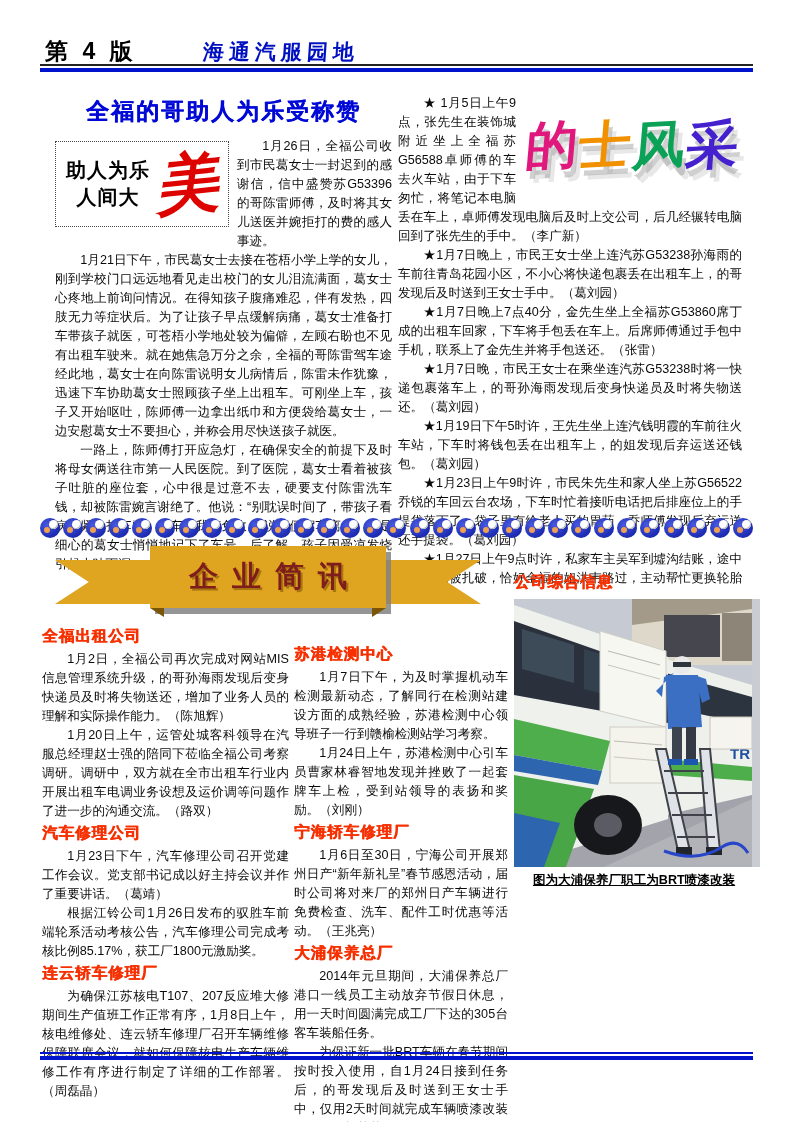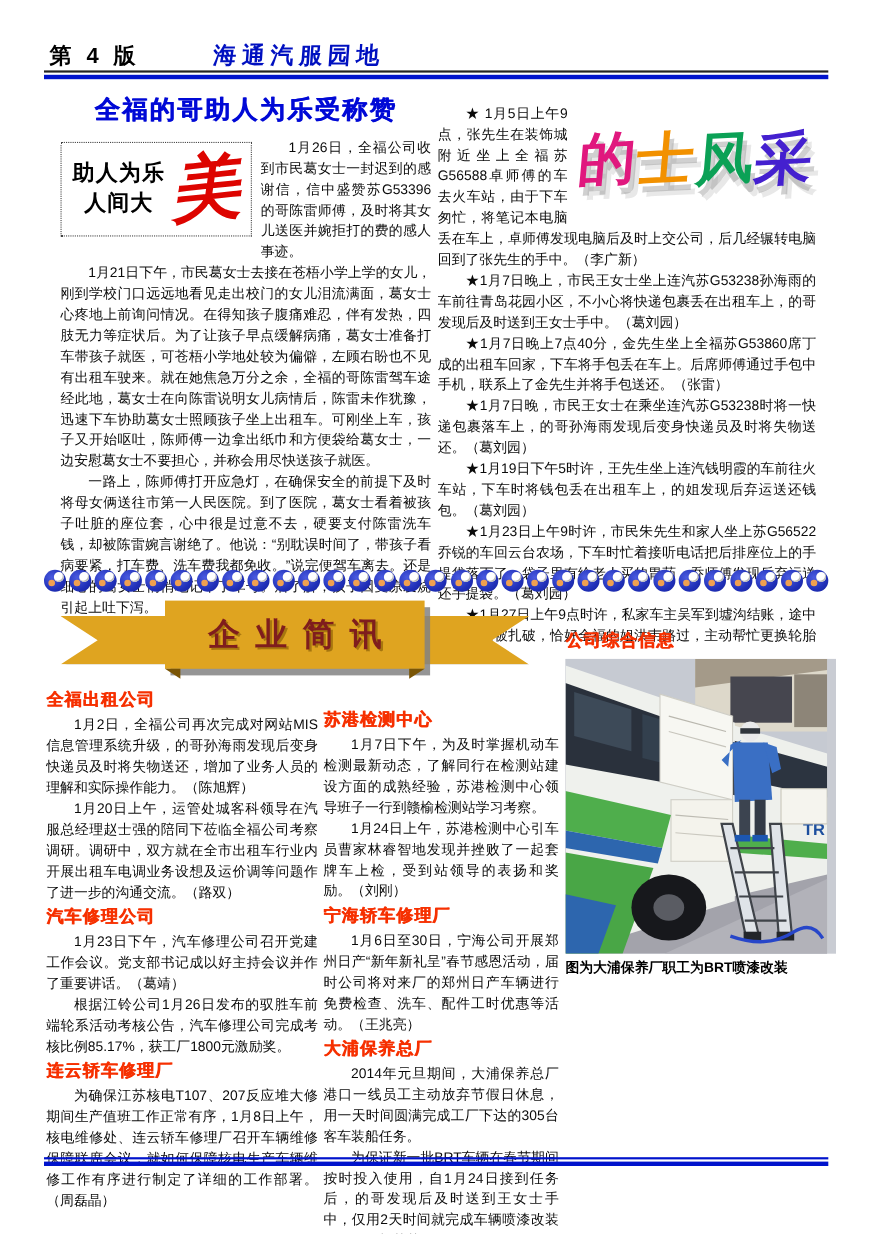--- a/index.html
+++ b/index.html
@@ -4,32 +4,32 @@
 <style>
   * { margin:0; padding:0; box-sizing:border-box; }
   html,body { background:#ffffff; }
   .page {
     position:relative; width:793px; height:1122px; margin:0 auto;
     background:#ffffff; overflow:hidden;
     font-family:"Liberation Sans", sans-serif; color:#111;
   }
   
   .masthead-row { position:absolute; left:45px; top:36px; width:708px; }
-  .edition { display:inline-block; font-size:20px; font-weight:bold; letter-spacing:4px; color:#000; }
+  .edition { display:inline-block; font-size:23px; font-weight:bold; letter-spacing:4px; color:#000; }
   .masthead-title {
     display:inline-block; margin-left:62px; font-size:21px; font-weight:bold;
     color:#0010c0; letter-spacing:5px; transform:skewX(-4deg);
     font-family:"DejaVu Serif", serif;
   }
   .header-rule { position:absolute; left:40px; top:64px; width:713px; height:7px;
     border-top:2px solid #222; }
   .header-rule .blue { position:absolute; left:0; top:2px; width:100%; height:4px; background:#0013cc; }
 
   
-  .lead { position:absolute; left:55px; top:84px; width:337px; }
+  .lead { position:absolute; left:55px; top:96px; width:337px; }
   .lead-title {
     text-align:center; color:#0009d6; font-size:23px; font-weight:bold;
     letter-spacing:2px; margin-bottom:10px; text-shadow:0.6px 0 #0009d6;
   }
   .lead-badge {
     float:left; width:174px; height:86px; border:1px dotted #444;
     margin:4px 8px 8px 0; display:flex; align-items:center; justify-content:center; gap:2px;
     background:#fff;
   }
   .lead-badge .badge-lines { text-align:center; font-weight:bold; font-size:20px; line-height:1.35; color:#000; letter-spacing:1px; }
@@ -92,21 +92,21 @@
   .col3 { left:514px; top:570px; width:240px; }
   .brief-heading {
     color:#f63000; font-size:15.5px; font-weight:bold; letter-spacing:1px;
     margin:2px 0 3px 0; text-shadow:0.7px 0 #f63000;
   }
   .col .body-text p { font-size:12.6px; line-height:19px; }
 
   
   .photo-fig { margin-top:6px; }
   .photo-frame { width:246px; height:268px; background:#c9ccd3; overflow:hidden; }
-  .photo-caption { text-align:left; font-size:12.6px; font-weight:bold; margin-top:5px; color:#000; }
+  .photo-caption { text-align:center; font-size:12.6px; font-weight:bold; margin-top:5px; color:#000;text-decoration:underline; }
 
   
   .footer-rule { position:absolute; left:40px; top:1052px; width:713px; height:9px; border-top:2px solid #0013cc; }
   .footer-rule .blue { position:absolute; left:0; top:2px; width:100%; height:4px; background:#0013cc; }
 </style>
 </head>
 <body>
 
 <div class="page">
 

